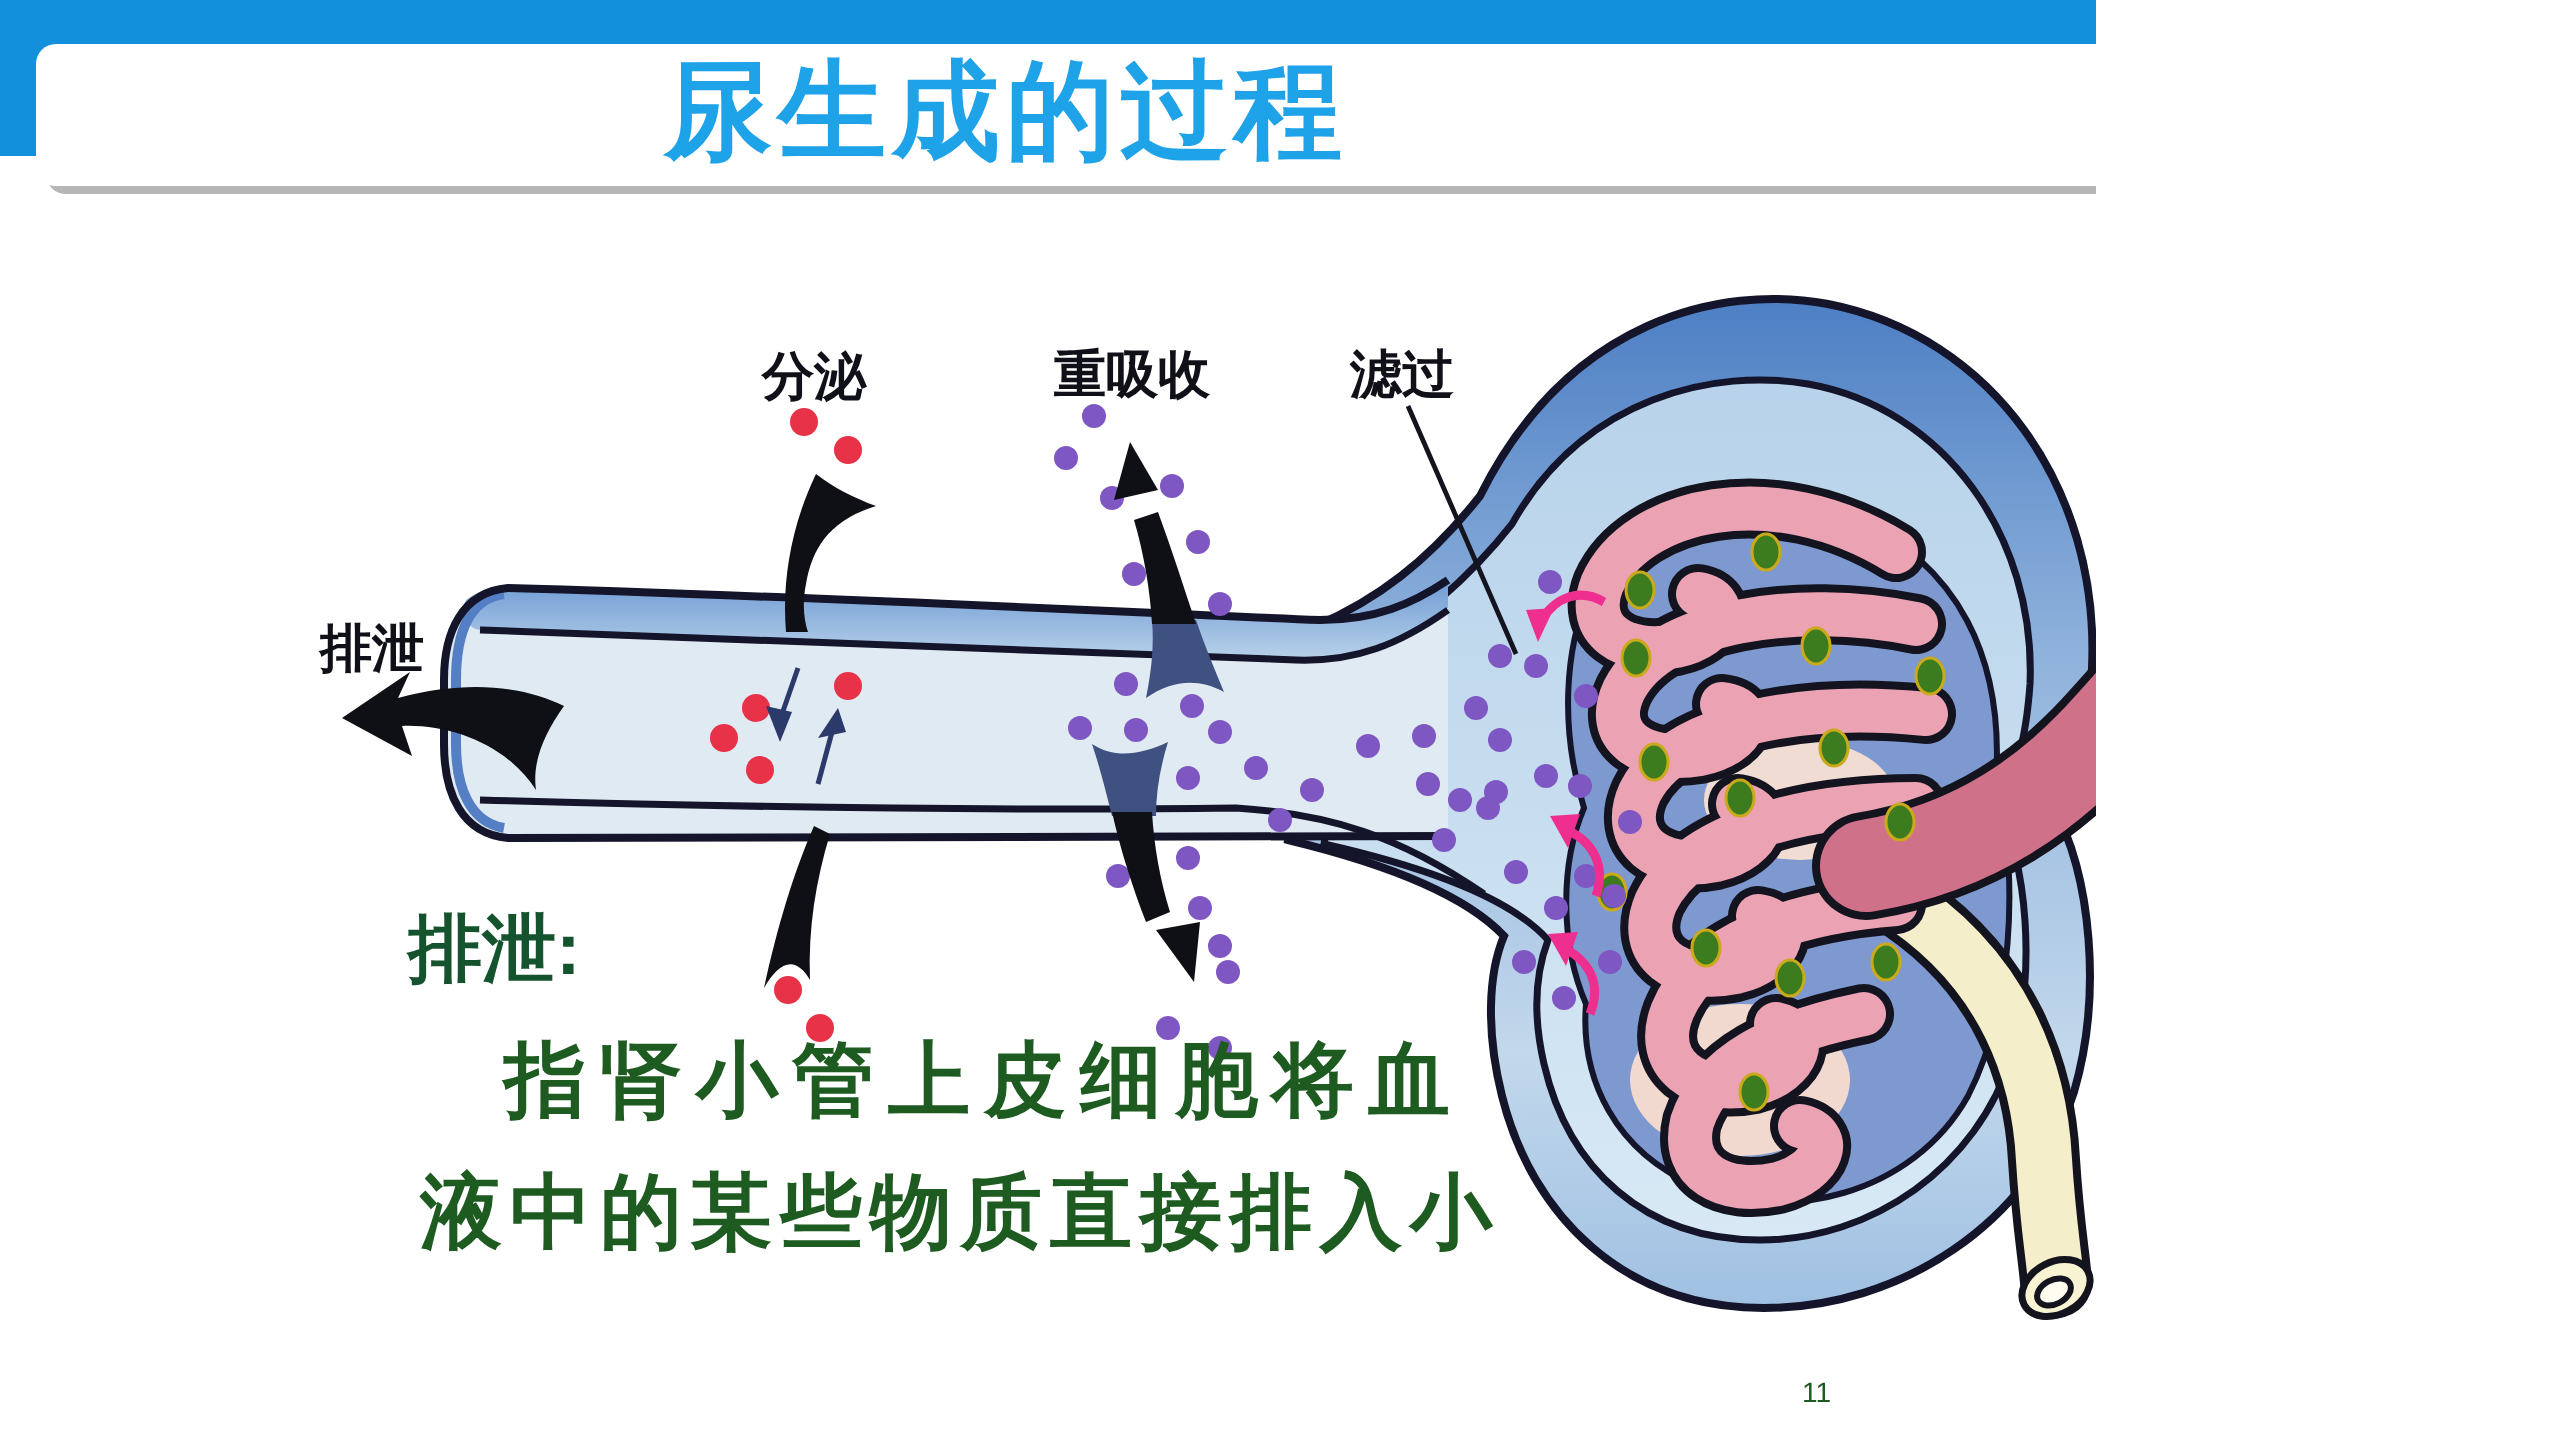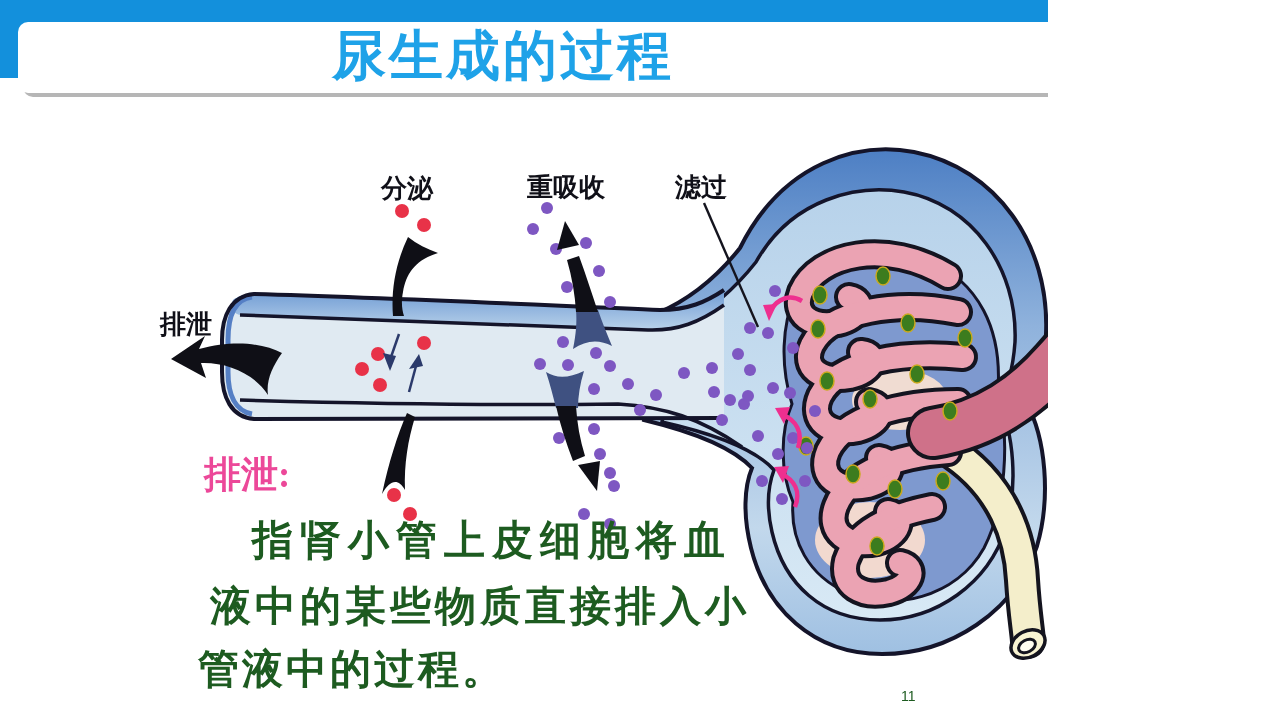--- a/index.html
+++ b/index.html
@@ -5,22 +5,22 @@
   html,body{margin:0;padding:0;background:#ffffff;}
   .slide{position:relative;width:1048px;height:720px;background:#ffffff;overflow:hidden;
          font-family:"Liberation Sans",sans-serif;}
   .header-bar{position:absolute;left:0;top:0;width:1280px;height:78px;background:#1390dc;}
   .title-card{position:absolute;left:18px;top:22px;width:1244px;height:71px;background:#ffffff;
               border-radius:10px;box-shadow:5px 4px 0 0 #b6b6b6;}
   .slide-title{position:absolute;left:332px;top:24px;width:700px;height:64px;
                font-family:"Liberation Serif",serif;font-weight:700;font-size:54px;line-height:64px;
                letter-spacing:3px;color:#1ea2e8;white-space:nowrap;}
   .diagram-svg{position:absolute;left:0;top:0;width:1280px;height:720px;}
-  .caption-heading{position:absolute;left:204px;top:450px;font-family:Liberation Serif, serif;
-                   font-weight:700;font-size:37px;color:#ec4899;white-space:nowrap;}
+  .caption-heading{position:absolute;left:204px;top:450px;font-family:Liberation Sans, sans-serif;
+                   font-weight:700;font-size:37px;color:#14532d;white-space:nowrap;}
   .caption-line{position:absolute;font-family:Liberation Mono, monospace;font-weight:700;
                 font-size:41px;color:#1d5b20;white-space:nowrap;}
   .caption-line-1{left:252px;top:513px;letter-spacing:7px;}
   .caption-line-2{left:198px;top:579px;letter-spacing:4px;margin-left:12px;}
   .caption-line-3{left:198px;top:642px;letter-spacing:3px;}
   .page-number{position:absolute;left:901px;top:688px;font-size:14px;color:#1d5b20;text-align:center;}
   svg text{font-family:"DejaVu Sans","Liberation Sans",sans-serif;font-weight:700;}
 </style>
 </head>
 <body>
@@ -226,16 +226,15 @@
       <text x="381" y="197">分泌</text>
       <text x="527" y="196">重吸收</text>
       <text x="675" y="196">滤过</text>
       <text x="160" y="333">排泄</text>
     </g>
   </svg>
 
   <div class="caption-heading">排泄:</div>
   <div class="caption-line caption-line-1">指肾小管上皮细胞将血</div>
   <div class="caption-line caption-line-2">液中的某些物质直接排入小</div>
-  <div class="caption-line caption-line-3">管液中的过程。</div>
 
   <div class="page-number">11</div>
 </div>
 
 </body></html>

